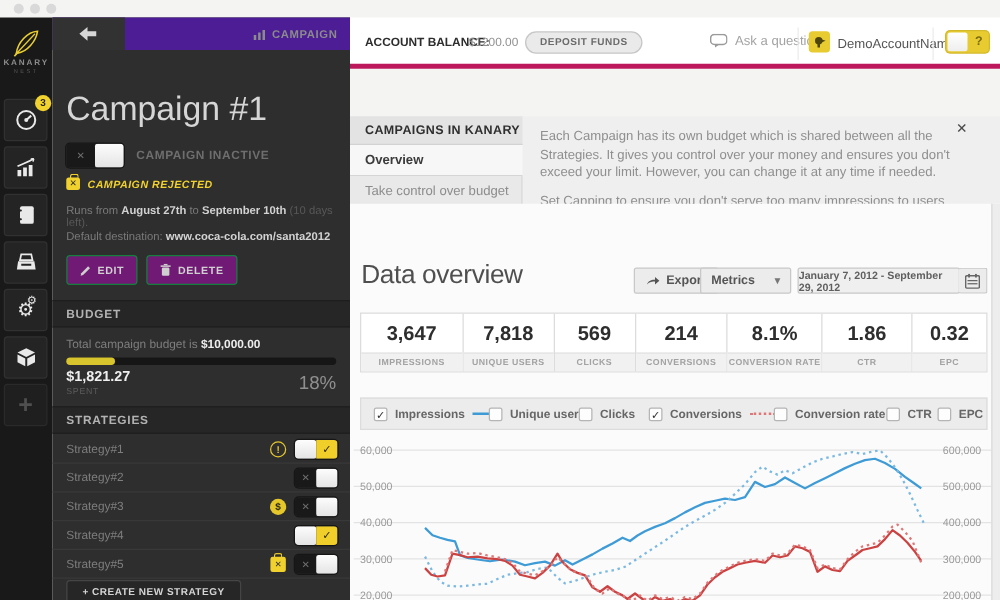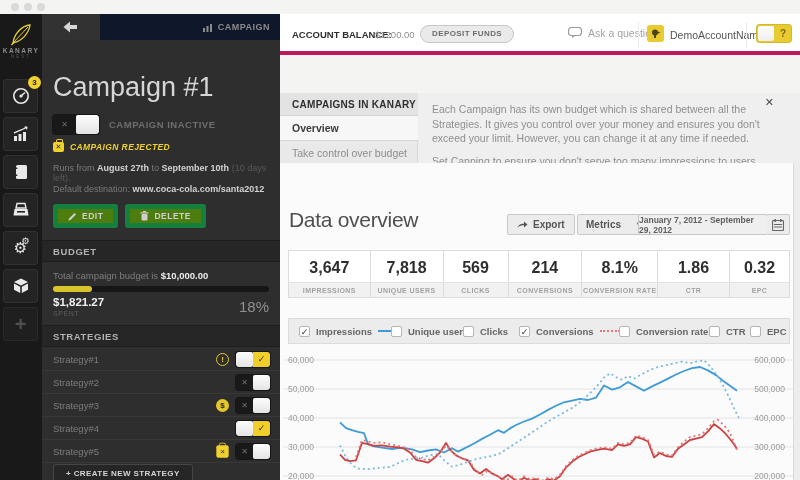--- a/index.html
+++ b/index.html
@@ -22,21 +22,21 @@
           justify-content:center; color:#e9e9e9; }
   .tile .badge { position:absolute; top:-4px; right:-4px; width:13px; height:13px; border-radius:50%;
                  background:#f0d12d; color:#222; font-size:8px; font-weight:bold; text-align:center;
                  line-height:13px; }
   .tile.dim { color:#4f4f4f; background:#1f1f1f; border-color:#2a2a2a; font-size:20px; font-weight:bold; }
   .gear-big { font-size:15px; line-height:1; font-family:"DejaVu Sans",sans-serif; }
   .gear-small { font-size:9px; position:absolute; margin-left:10px; margin-top:-14px; font-family:"DejaVu Sans",sans-serif; }
 
   
   .panel { position:absolute; top:14px; left:42px; width:238px; height:466px; background:#2e2e2e; }
-  .panel-head { position:absolute; top:0; left:0; width:238px; height:26px; background:#0f172a; }
+  .panel-head { position:absolute; top:0; left:0; width:238px; height:26px; background:#4c1d95; }
   .back-btn { position:absolute; top:0; left:0; width:58px; height:26px; background:#323232;
               display:flex; align-items:center; justify-content:center; }
   .head-label { position:absolute; right:10px; top:0; height:26px; display:flex; align-items:center;
                 gap:4px; color:#8b8b8b; font-size:9px; font-weight:bold; letter-spacing:.5px; }
   .p-title { position:absolute; top:58px; left:11px; font-size:27px; font-weight:300; color:#d6d6d6; }
   .toggle-row { position:absolute; top:101px; left:11px; display:flex; align-items:center; gap:10px; }
   .tg { display:flex; border-radius:3px; overflow:hidden; box-shadow:0 0 0 1px #161616; }
   .tg-lg { width:46px; height:19px; }
   .tg-sm { width:34px; height:15px; }
   .tg .cell { flex:1; display:flex; align-items:center; justify-content:center; font-weight:bold; }
@@ -49,21 +49,21 @@
             display:flex; align-items:center; justify-content:center; font-size:7px; font-weight:bold; color:#2e2e2e; }
   .basket::before { content:""; position:absolute; top:-3px; left:3px; width:5px; height:3px;
                     border:1px solid #f0d12d; border-bottom:none; border-radius:2px 2px 0 0; }
   .rejected-label { font-size:8.5px; font-weight:bold; color:#f0d12d; letter-spacing:.4px; }
   .p-line { position:absolute; left:11px; font-size:9px; color:#7a7a7a; }
   .p-line b { color:#d2d2d2; }
   .p-line .faint { color:#585858; }
   .runs-line { top:149px; }
   .dest-line { top:170px; }
   .btn-row { position:absolute; top:190px; left:11px; display:flex; gap:7px; }
-  .dark-btn { height:24px; padding:0 10px; background:#4d7c0f; border:5px solid #15803d; border-radius:3px;
+  .dark-btn { height:24px; padding:0 10px; background:#701a75; border:1px solid #15803d; border-radius:3px;
               color:#cfcfcf; font-size:8.5px; font-weight:bold; letter-spacing:.5px; display:flex;
               align-items:center; gap:5px; }
   .strip { position:absolute; left:0; width:238px; height:22px; background:#262626;
            border-top:1px solid #1e1e1e; border-bottom:1px solid #1e1e1e; color:#b2b2b2;
            font-size:9.5px; font-weight:bold; letter-spacing:.6px; line-height:21px; padding-left:11px; }
   .strip-budget { top:226px; }
   .strip-strategies { top:311px; }
   .budget-total { position:absolute; top:256px; left:11px; font-size:9.5px; color:#7e7e7e; }
   .budget-total b { color:#ededed; }
   .bar-track { position:absolute; top:272px; left:11px; width:216px; height:6px; background:#161616; border-radius:3px; }
@@ -119,21 +119,21 @@
   .help-text p + p { margin-top:8px; }
   .help-close { position:absolute; top:3px; right:26px; font-size:11px; font-weight:bold; color:#4a4a4a; }
 
   
   .main { position:absolute; top:163px; left:280px; width:520px; height:317px; background:#fbfbfb; }
   .gutter { position:absolute; top:0; right:0; bottom:0; width:7px; background:#ededed; border-left:1px solid #dadada; }
   .main-title { position:absolute; top:45px; left:9px; font-size:21px; font-weight:300; color:#4f4f4f; letter-spacing:-.3px; }
   .gray-btn { position:absolute; top:51px; height:21px; background:#ececec; border:1px solid #c8c8c8;
               border-radius:2px; font-size:10px; font-weight:bold; color:#555; display:flex; align-items:center; }
   .export-btn { left:227px; padding:0 9px; gap:5px; }
-  .metrics-dd { left:280px; width:73px; padding-left:8px;margin-left:17px; }
+  .metrics-dd { left:280px; width:73px; padding-left:8px; }
   .metrics-dd .caret { margin-left:auto; padding:0 6px; color:#777; font-size:8px; }
   .date-box { left:358px; width:130px; justify-content:center; font-size:8.5px; color:#5f5f5f; background:#efefef; }
   .cal-btn { left:487px; width:23px; justify-content:center; border-left:none; }
 
   .stats { position:absolute; top:87px; left:8px; width:502px; display:flex; border:1px solid #dcdcdc; background:#fff; }
   .stat { border-right:1px solid #dcdcdc; display:flex; flex-direction:column; }
   .stat:last-child { border-right:none; }
   .stat-value { height:31px; font-size:16px; font-weight:bold; color:#2e2e2e; text-align:center; line-height:34px; }
   .stat-label { height:15px; background:#f1f1f1; border-top:1px solid #e2e2e2; font-size:7px; font-weight:bold;
                 color:#a2a2a2; text-align:center; line-height:15px; letter-spacing:.4px; }

